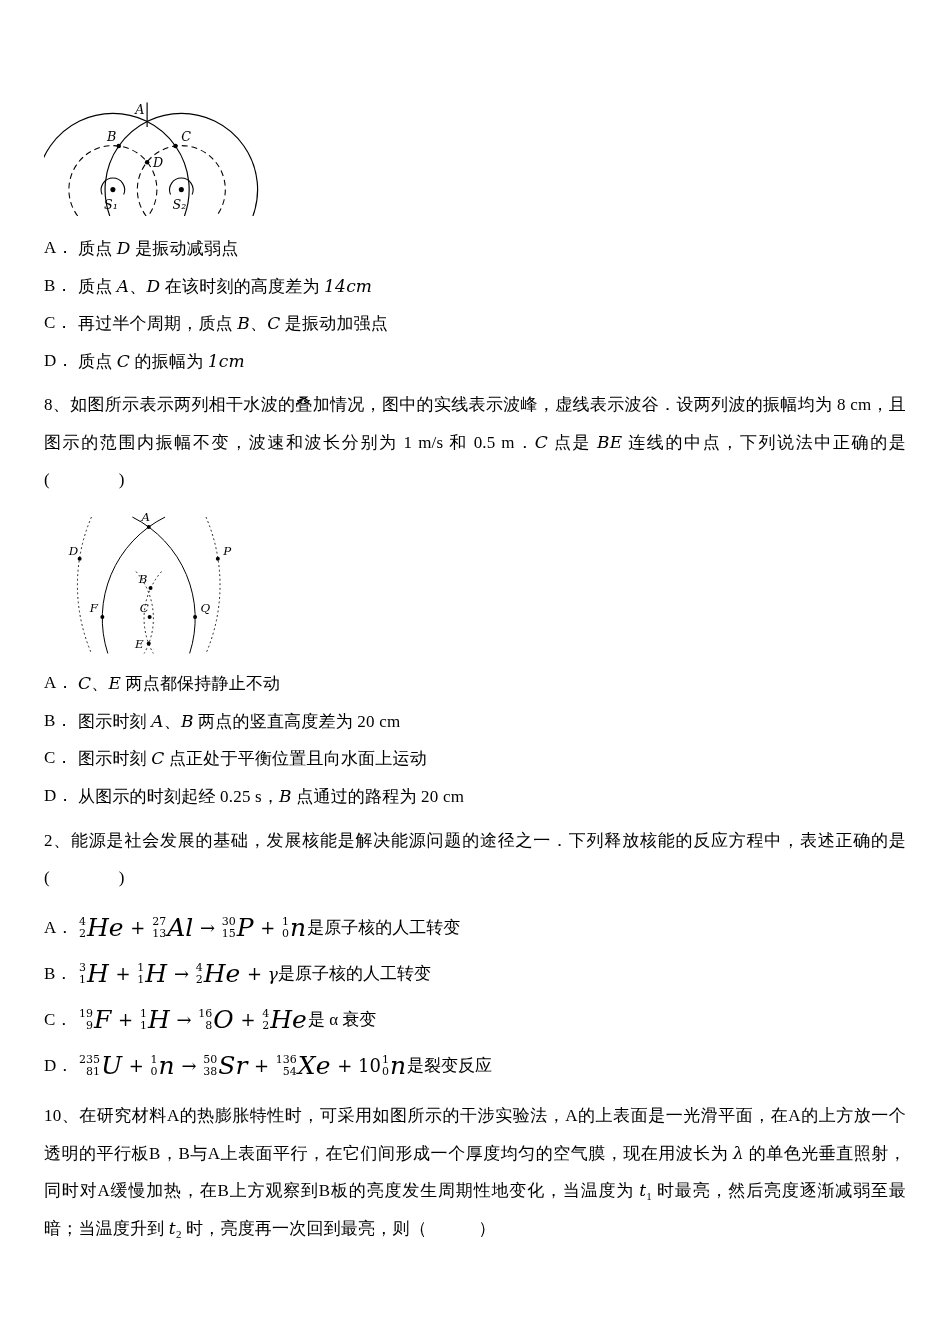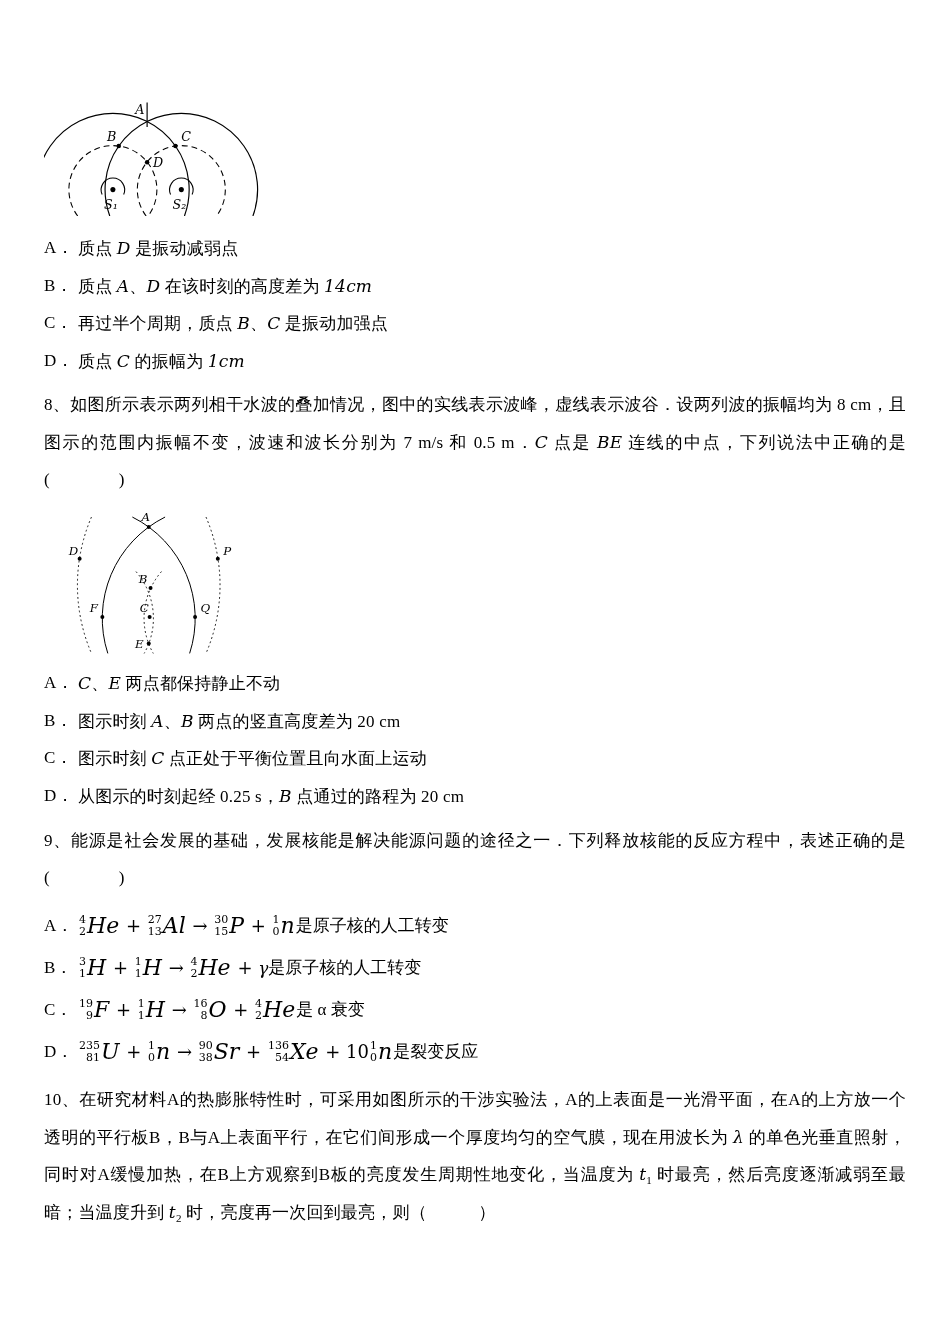--- a/index.html
+++ b/index.html
@@ -14,21 +14,21 @@
   b{font-weight:normal;}
   .math{font-family:"DejaVu Serif",serif;}
   sub{font-size:11px;}
   
   .opt-eq{display:flex;align-items:center;margin:17px 0;font-size:17px;}
   .opt-eq .opt-label{flex:0 0 34px;}
   .eq-line{display:flex;align-items:center;flex-wrap:wrap;}
   .nuclide{display:inline-flex;align-items:center;font-family:"DejaVu Serif",serif;margin:0 1px;}
   .nuc-scripts{display:inline-flex;flex-direction:column;align-items:flex-end;
                font-size:11px;line-height:1.05;margin-right:1px;font-style:normal;}
-  .nuc-sym{font-size:22px;font-style:italic;}
+  .nuc-sym{font-size:25px;font-style:italic;}
   .eq-line .math{font-size:18px;white-space:pre;}
   .figure{display:block;}
   .fig1{margin:0 0 14px 0;}
   .fig2{margin:8px 0 6px 12px;}
   svg text{font-family:"DejaVu Serif",serif;font-style:italic;font-size:13px;fill:#000;}
 </style>
 </head>
 <body>
 
 <div class="page">
@@ -68,21 +68,21 @@
     <div class="opt">
       <span class="opt-label">C．</span>
       <span class="opt-body">再过半个周期，质点 <i>B</i>、<i>C</i> 是振动加强点</span>
     </div>
     <div class="opt">
       <span class="opt-label">D．</span>
       <span class="opt-body">质点 <i>C</i> 的振幅为 <b><i>1cm</i></b></span>
     </div>
   </div>
 
-  <div class="stem">8、如图所示表示两列相干水波的叠加情况，图中的实线表示波峰，虚线表示波谷．设两列波的振幅均为 <b>8 cm</b>，且图示的范围内振幅不变，波速和波长分别为 <b>7 m/s</b> 和 <b>0.5 m</b>．<i>C</i> 点是 <i>BE</i> 连线的中点，下列说法中正确的是(　　　　)</div>
+  <div class="stem">8、如图所示表示两列相干水波的叠加情况，图中的实线表示波峰，虚线表示波谷．设两列波的振幅均为 <b>8 cm</b>，且图示的范围内振幅不变，波速和波长分别为 <b>1 m/s</b> 和 <b>0.5 m</b>．<i>C</i> 点是 <i>BE</i> 连线的中点，下列说法中正确的是(　　　　)</div>
 
   <svg class="figure fig2" width="200" height="153" viewBox="0 -12 220 168">
     <path d="M 120 0 A 124.5 124.5 0 0 0 57 150" fill="none" stroke="#000" stroke-width="1.1"></path>
     <path d="M 84 0 A 124.5 124.5 0 0 1 147 150" fill="none" stroke="#000" stroke-width="1.1"></path>
     <path d="M 39 0 A 190 190 0 0 0 39 150" fill="none" stroke="#000" stroke-width="1" stroke-dasharray="2 3"></path>
     <path d="M 165 0 A 190 190 0 0 1 165 150" fill="none" stroke="#000" stroke-width="1" stroke-dasharray="2 3"></path>
     <path d="M 116 60 A 78.5 78.5 0 0 0 107 150" fill="none" stroke="#000" stroke-width="1" stroke-dasharray="2 3"></path>
     <path d="M 88 60 A 78.5 78.5 0 0 1 97 150" fill="none" stroke="#000" stroke-width="1" stroke-dasharray="2 3"></path>
     <g fill="#000">
       <circle cx="102" cy="11" r="2.2"></circle>
@@ -116,21 +116,21 @@
     <div class="opt">
       <span class="opt-label">C．</span>
       <span class="opt-body">图示时刻 <i>C</i> 点正处于平衡位置且向水面上运动</span>
     </div>
     <div class="opt">
       <span class="opt-label">D．</span>
       <span class="opt-body">从图示的时刻起经 <b>0.25 s</b>，<i>B</i> 点通过的路程为 <b>20 cm</b></span>
     </div>
   </div>
 
-  <div class="stem">9、能源是社会发展的基础，发展核能是解决能源问题的途径之一．下列释放核能的反应方程中，表述正确的是(　　　　)</div>
+  <div class="stem">2、能源是社会发展的基础，发展核能是解决能源问题的途径之一．下列释放核能的反应方程中，表述正确的是(　　　　)</div>
 
   <div style="margin-top:10px;">
     <div class="opt-eq">
       <span class="opt-label">A．</span>
       <span class="eq-line"><span class="nuclide">
             <span class="nuc-scripts">
               <span class="nuc-sup">4</span>
               <span class="nuc-sub">2</span>
             </span>
             <span class="nuc-sym">He</span>
@@ -213,21 +213,21 @@
             </span>
             <span class="nuc-sym">U</span>
           </span><span class="math"> + </span><span class="nuclide">
             <span class="nuc-scripts">
               <span class="nuc-sup">1</span>
               <span class="nuc-sub">0</span>
             </span>
             <span class="nuc-sym">n</span>
           </span><span class="math"> → </span><span class="nuclide">
             <span class="nuc-scripts">
-              <span class="nuc-sup">90</span>
+              <span class="nuc-sup">50</span>
               <span class="nuc-sub">38</span>
             </span>
             <span class="nuc-sym">Sr</span>
           </span><span class="math"> + </span><span class="nuclide">
             <span class="nuc-scripts">
               <span class="nuc-sup">136</span>
               <span class="nuc-sub">54</span>
             </span>
             <span class="nuc-sym">Xe</span>
           </span><span class="math"> + 10</span><span class="nuclide">

